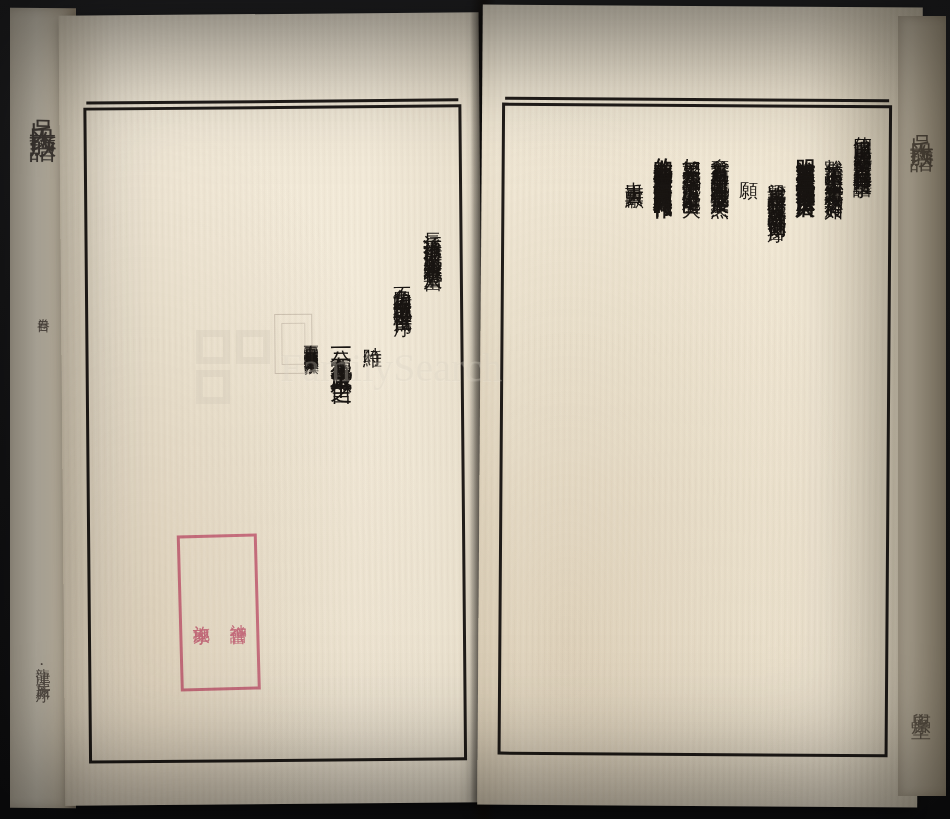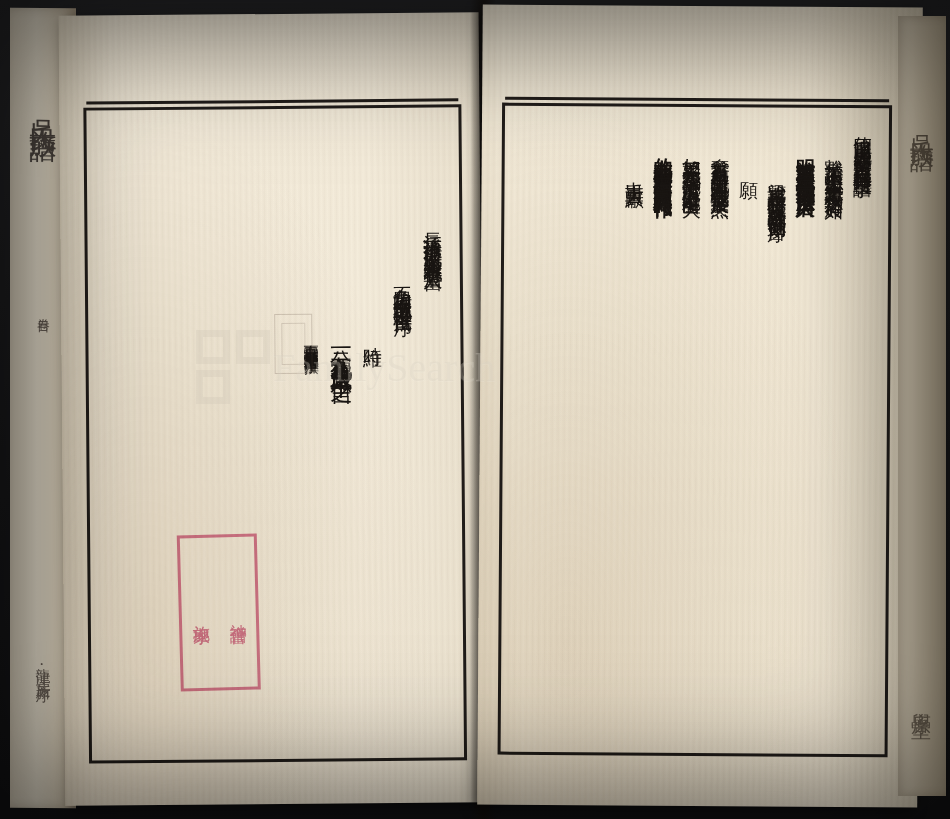--- a/index.html
+++ b/index.html
@@ -259,21 +259,21 @@
     border: 1px solid rgba(90,70,60,.35);
   }
 
   
   .watermark {
     position: absolute;
     left: 196px;
     top: 330px;
     display: flex;
     align-items: center;
-    gap: 3px;
+    gap: 10px;
     opacity: .30;
     pointer-events: none;
   }
   .watermark .wm-mark {
     width: 74px;
     height: 74px;
     position: relative;
   }
   .watermark .wm-mark i {
     position: absolute;

